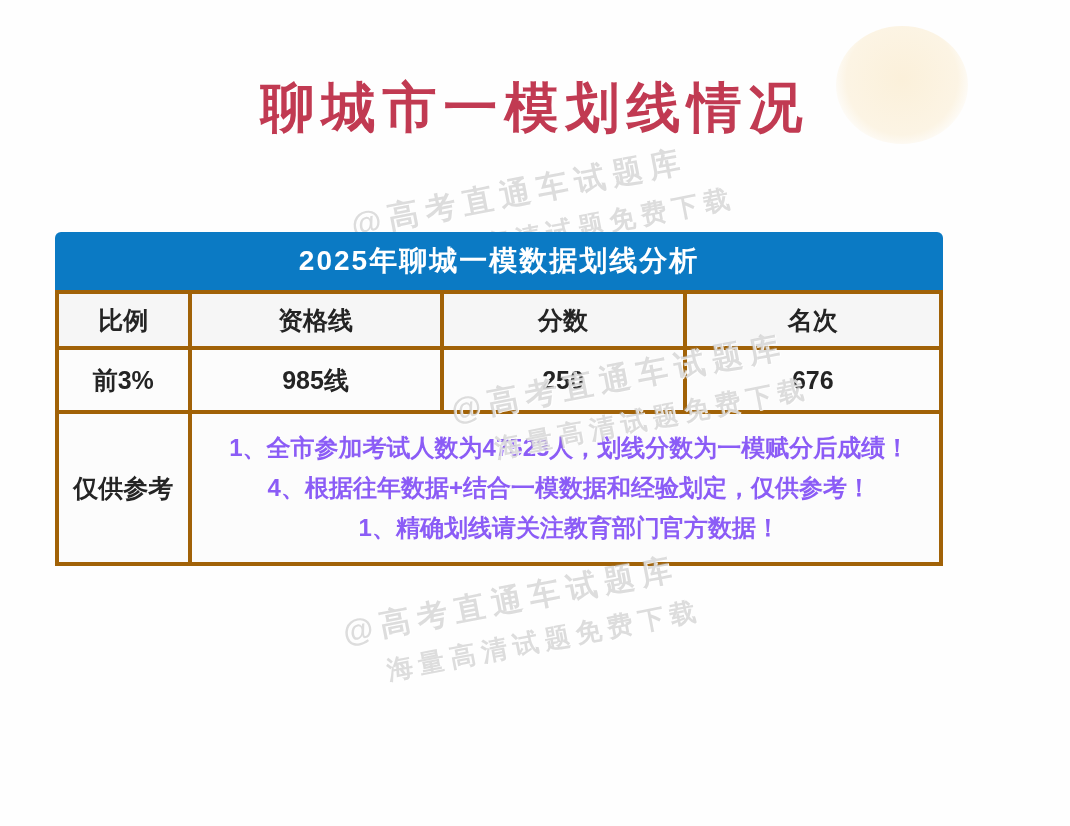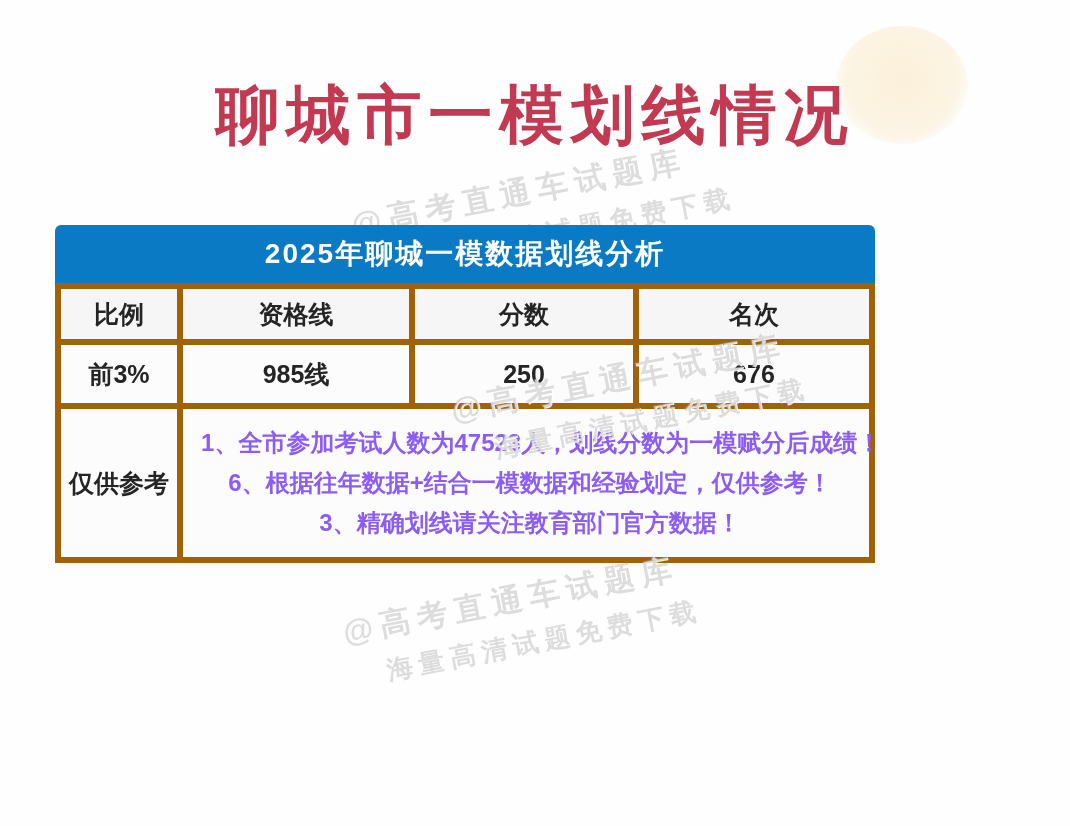--- a/index.html
+++ b/index.html
@@ -20,21 +20,21 @@
     height: 118px;
     border-radius: 50%;
     background: radial-gradient(circle at 50% 45%, #fbf0da 0%, #fcf4e4 60%, rgba(255,255,255,0) 78%);
   }
   .title {
     position: absolute;
     top: 72px;
     left: 0;
     width: 100%;
     text-align: center;
-    font-size: 64px;
+    font-size: 54px;
     font-weight: bold;
     letter-spacing: 7px;
     color: #c13a52;
     z-index: 2;
   }
   
   .watermark {
     position: absolute;
     transform: rotate(-11deg);
     font-weight: bold;
@@ -48,42 +48,42 @@
   .wm1 { left: 352px; top: 168px; z-index: 0; }
   .wm1 .wm-line2 { margin-left: 62px; }
   .wm2 { left: 452px; top: 356px; z-index: 3; }
   .wm2 .wm-line2 { margin-left: 36px; }
   .wm3 { left: 344px; top: 578px; z-index: 3; }
   .wm3 .wm-line2 { margin-left: 36px; }
   
   .table-wrap {
     position: absolute;
     left: 55px;
-    top: 225px;
-    width: 820px;
+    top: 232px;
+    width: 888px;
     z-index: 1;
   }
   .band {
     height: 58px;
     line-height: 58px;
     background: #0b7ac4;
     border-radius: 6px 6px 0 0;
     text-align: center;
     color: #ffffff;
     font-size: 28px;
     font-weight: bold;
     letter-spacing: 2px;
   }
   table.grid {
     width: 100%;
     border-collapse: collapse;
     table-layout: fixed;
   }
   table.grid th, table.grid td {
-    border: 6px solid #a16207;
+    border: 4px solid #a16207;
     background: #fcfcfc;
     text-align: center;
     vertical-align: middle;
     color: #242424;
     font-size: 25px;
     font-weight: bold;
   }
   tr.head-row th { height: 56px; background: #f6f6f6; }
   tr.data-row td, tr.data-row th { height: 64px; }
   tr.reminder-row th { height: 140px; }
@@ -132,22 +132,22 @@
         <tr class="data-row">
           <td>前3%</td>
           <td>985线</td>
           <td>250</td>
           <td>676</td>
         </tr>
         <tr class="reminder-row">
           <th>仅供参考</th>
           <td class="reminder-cell" colspan="3">
             <div class="reminder-item">1、全市参加考试人数为47523人，划线分数为一模赋分后成绩！</div>
-            <div class="reminder-item">6、根据往年数据+结合一模数据和经验划定，仅供参考！</div>
-            <div class="reminder-item">3、精确划线请关注教育部门官方数据！</div>
+            <div class="reminder-item">4、根据往年数据+结合一模数据和经验划定，仅供参考！</div>
+            <div class="reminder-item">1、精确划线请关注教育部门官方数据！</div>
           </td>
         </tr>
       </tbody>
     </table>
   </div>
 
   <div class="watermark wm2">
     <span class="wm-line1">@高考直通车试题库</span>
     <span class="wm-line2">海量高清试题免费下载</span>
   </div>

